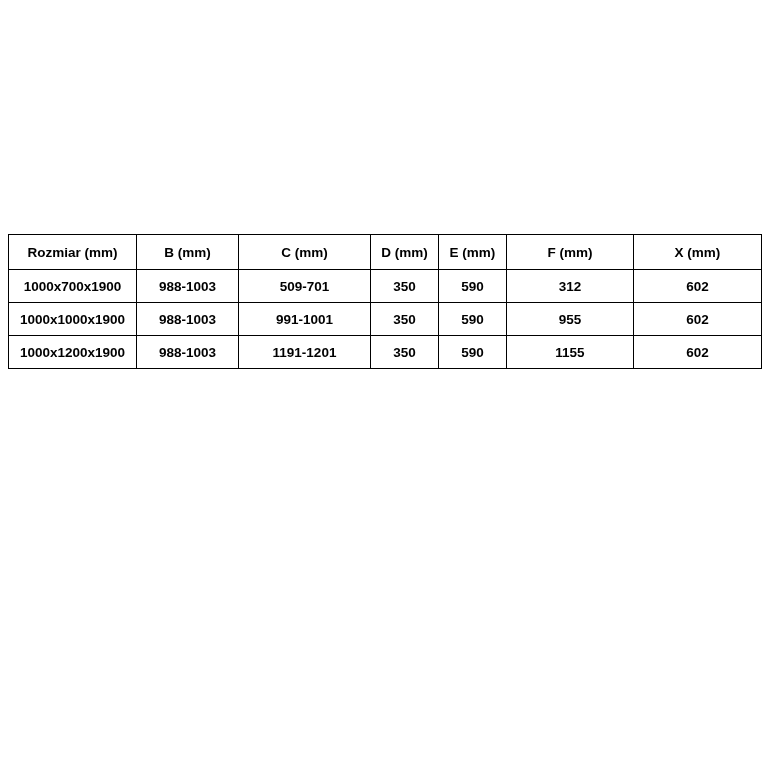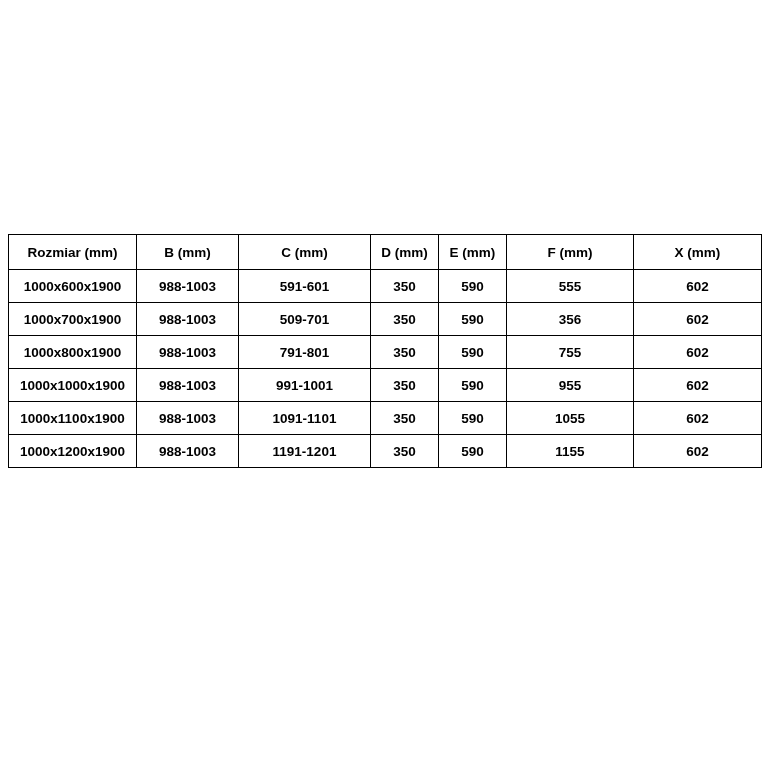--- a/index.html
+++ b/index.html
@@ -75,62 +75,35 @@
           <th>B (mm)</th>
           <th>C (mm)</th>
           <th>D (mm)</th>
           <th>E (mm)</th>
           <th>F (mm)</th>
           <th>X (mm)</th>
         </tr>
       </thead>
       <tbody>
         <tr>
-          <td>1000x600x1900</td>
-          <td>988-1003</td>
-          <td>591-601</td>
-          <td>350</td>
-          <td>590</td>
-          <td>555</td>
-          <td>602</td>
-        </tr>
-        <tr>
           <td>1000x700x1900</td>
           <td>988-1003</td>
           <td>509-701</td>
           <td>350</td>
           <td>590</td>
-          <td>356</td>
-          <td>602</td>
-        </tr>
-        <tr>
-          <td>1000x800x1900</td>
-          <td>988-1003</td>
-          <td>791-801</td>
-          <td>350</td>
-          <td>590</td>
-          <td>755</td>
+          <td>312</td>
           <td>602</td>
         </tr>
         <tr>
           <td>1000x1000x1900</td>
           <td>988-1003</td>
           <td>991-1001</td>
           <td>350</td>
           <td>590</td>
           <td>955</td>
-          <td>602</td>
-        </tr>
-        <tr>
-          <td>1000x1100x1900</td>
-          <td>988-1003</td>
-          <td>1091-1101</td>
-          <td>350</td>
-          <td>590</td>
-          <td>1055</td>
           <td>602</td>
         </tr>
         <tr>
           <td>1000x1200x1900</td>
           <td>988-1003</td>
           <td>1191-1201</td>
           <td>350</td>
           <td>590</td>
           <td>1155</td>
           <td>602</td>

